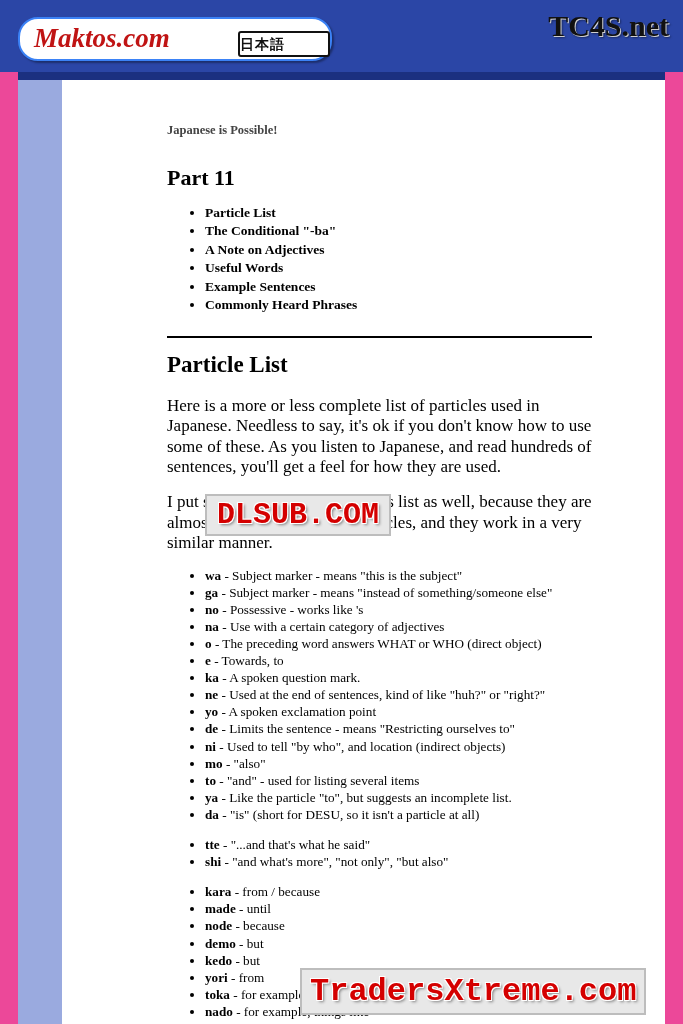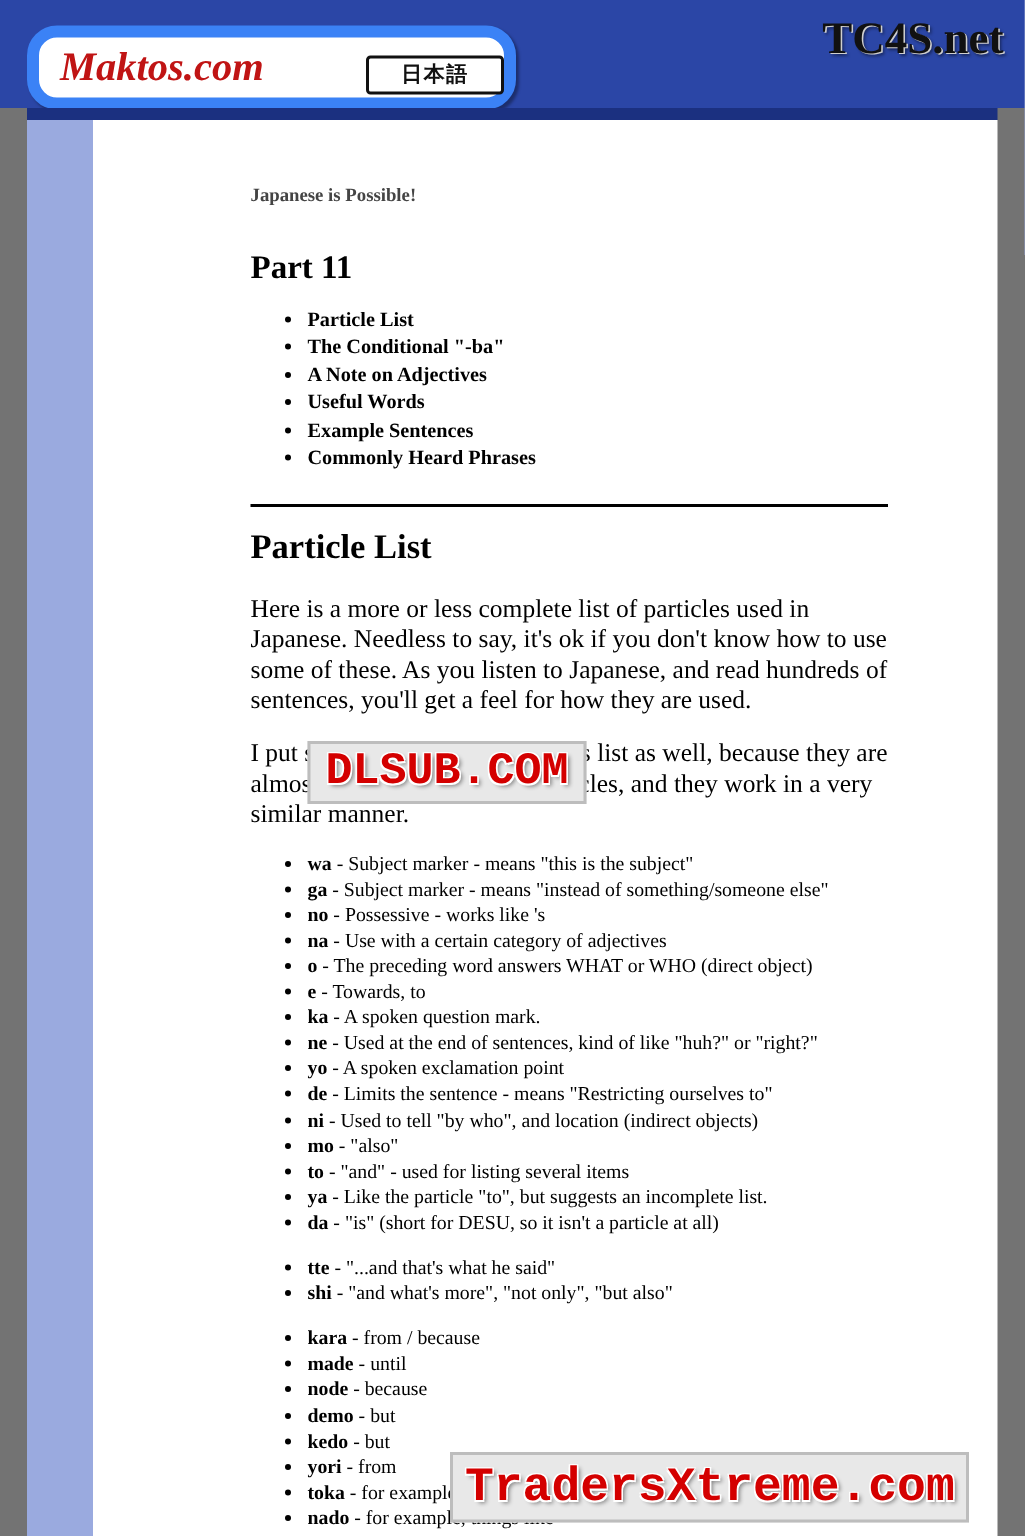--- a/index.html
+++ b/index.html
@@ -22,21 +22,21 @@
     width: 683px;
     height: 72px;
     background: #2b46a6;
   }
   .logo-box {
     position: absolute;
     left: 18px; top: 17px;
     width: 310px;
     height: 40px;
     background: #ffffff;
-    border: 8px solid #3b82f6;
+    border: 2px solid #3b82f6;
     border-radius: 20px 20px 20px 20px;
     box-shadow: 2px 2px 2px rgba(0,0,0,0.35);
   }
   .logo-text {
     position: absolute;
     left: 14px; top: 4px;
     font-family: "Liberation Serif", serif;
     font-style: italic;
     font-weight: bold;
     font-size: 27px;
@@ -48,42 +48,42 @@
     left: 218px; top: 12px;
     width: 88px;
     height: 22px;
     background: #ffffff;
     border: 2px solid #111111;
     border-radius: 3px;
     font-family: "DejaVu Sans", sans-serif;
     font-size: 14px;
     font-weight: bold;
     color: #111111;
-    text-align: center;
+    text-align: left;
     line-height: 22px;
     letter-spacing: 1px;
   }
   .tc4s {
     position: absolute;
     right: 14px; top: 9px;
     font-family: "Liberation Serif", serif;
     font-weight: bold;
     font-size: 30px;
     color: #111111;
     text-shadow: 1px 1px 0 #cfcfcf, 2px 2px 2px rgba(0,0,0,0.4);
     margin-left: 34px;
   }
 
   
   .page-outer {
     position: absolute;
     left: 0; top: 72px;
     width: 683px;
     height: 952px;
-    background: #737373;
+    background: #ec4899;
   }
   .page-bar {
     position: absolute;
     left: 18px; top: 0px;
     width: 647px;
     height: 8px;
     background: #1b3080;
   }
   .left-strip {
     position: absolute;

